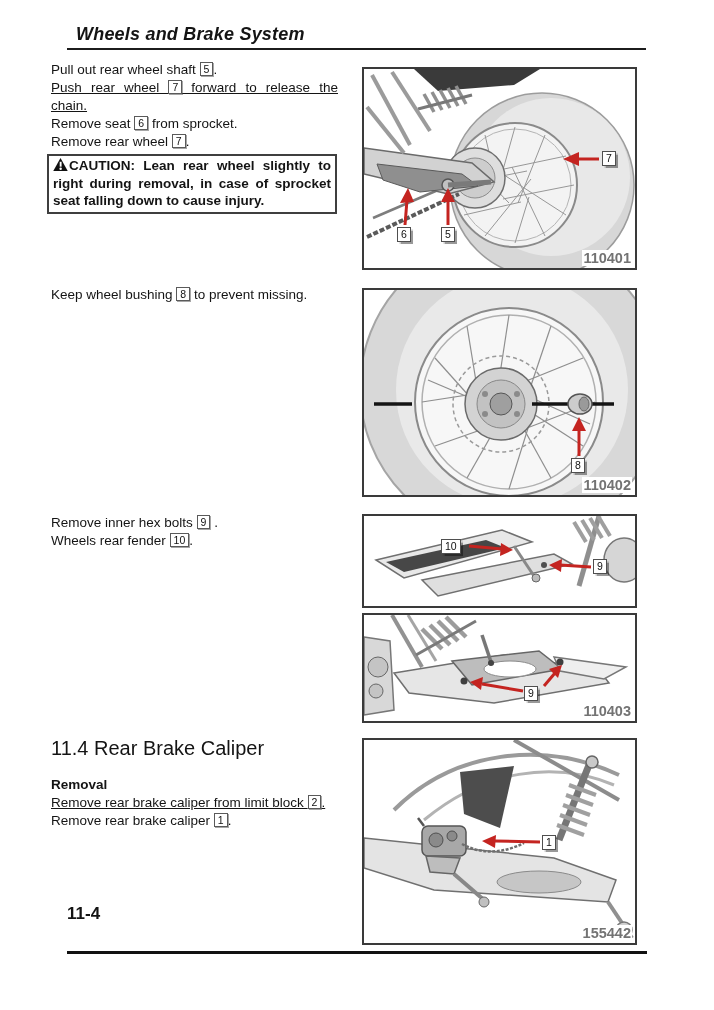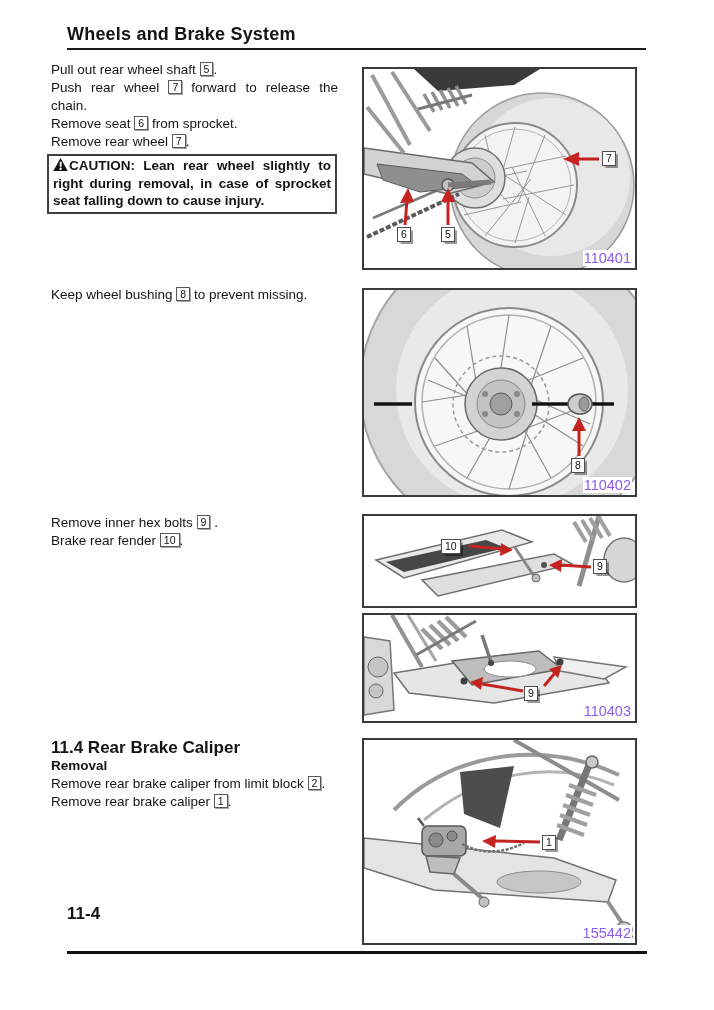--- a/index.html
+++ b/index.html
@@ -6,41 +6,41 @@
     --arrow-red:#c42420;
     --ink:#141414;
     --frame-border:#3a3a3a;
   }
   *{margin:0;padding:0;box-sizing:border-box;}
   html,body{background:#ffffff;}
   body{font-family:"Liberation Sans","DejaVu Sans",sans-serif;color:var(--ink);}
   .page{position:relative;width:714px;height:1010px;background:#fff;overflow:hidden;}
 
   
-  .page-title{position:absolute;left:67px;top:24px;font-size:18px;font-weight:bold;letter-spacing:.2px;}
+  .page-title{position:absolute;left:76px;top:24px;font-size:18px;font-weight:bold;letter-spacing:.2px;font-style:italic;}
   .header-rule{position:absolute;left:67px;top:48px;width:579px;height:2px;background:#1c1c1c;}
 
   
   .tblock{position:absolute;left:51px;width:287px;font-size:13.5px;line-height:18px;color:var(--ink);}
   .tblock p{margin:0;}
-  .just{text-align:justify;}
+  .just{text-align:justify;text-decoration:underline;}
   .ref{display:inline-block;border:1px solid #5a5a5a;background:#fff;
        font-size:10.5px;line-height:12px;padding:0 3px;vertical-align:1px;
        box-shadow:1px 1px 0 rgba(0,0,0,.35);color:#111;}
   .caution{margin-top:3px;border:2px solid #3f3f3f;padding:1px 4px 2px 4px;
            font-weight:bold;text-align:justify;line-height:17.5px;width:290px;margin-left:-4px;}
   .warn-icon{display:inline-block;width:15px;height:13px;vertical-align:-1px;margin-right:1px;}
-  .sec-heading{font-size:17px;font-weight:bold;margin-bottom:0;}
+  .sec-heading{font-size:20px;font-weight:normal;margin-bottom:19px;}
   .sub-heading{font-size:13.5px;font-weight:bold;}
 
   
   .fig{position:absolute;left:362px;width:275px;background:#fff;border:2px solid var(--frame-border);}
   .fig svg{position:absolute;left:0;top:0;width:100%;height:100%;}
   .panel{position:absolute;left:0;width:271px;background:#fff;border:2px solid var(--frame-border);}
-  .fig-number{position:absolute;right:3px;bottom:2px;font-size:14.5px;color:#8b5cf6;background:#fff;padding:0 1px;line-height:16px;}
+  .fig-number{position:absolute;right:3px;bottom:2px;font-size:14.5px;color:#737373;background:#fff;padding:0 1px;line-height:16px;font-weight:bold;}
   .callout{position:absolute;background:#fff;border:1px solid #4f4f4f;
            box-shadow:1.5px 1.5px 1px rgba(0,0,0,.4);
            font-size:10.5px;line-height:13px;min-width:10px;text-align:center;
            padding:0 3px;color:#111;}
   .arrow-line{stroke:var(--arrow-red);stroke-width:3;}
   .arrow-head{fill:var(--arrow-red);}
 
   
   .footer-rule{position:absolute;left:67px;top:951px;width:580px;height:3px;background:#111;}
   .page-number{position:absolute;left:67px;top:904px;font-size:17px;font-weight:bold;}
@@ -175,21 +175,21 @@
 
       <line x1="215" y1="166" x2="215" y2="138" class="arrow-line"></line>
       <polygon points="215,127 208,141 222,141" class="arrow-head"></polygon>
     </svg>
     <div class="callout" style="left:207px;top:168px;">8</div>
     <div class="fig-number">110402</div>
   </div>
 
   <div class="tblock" style="top:514px;">
     <p><span>Remove inner hex bolts </span><span class="ref">9</span><span> .</span></p>
-    <p><span>Brake rear fender </span><span class="ref">10</span><span>.</span></p>
+    <p><span>Wheels rear fender </span><span class="ref">10</span><span>.</span></p>
   </div>
 
   <div style="position:absolute;left:362px;top:514px;width:275px;height:209px;">
     <div class="panel" style="top:0;height:94px;width:275px;">
       <svg viewBox="0 0 271 90">
         <path d="M235,0 L215,70" stroke="#8f8f8f" stroke-width="5" fill="none"></path>
         <g stroke="#9f9f9f" stroke-width="4">
           <line x1="210" y1="6" x2="222" y2="26"></line>
             <line x1="218" y1="4" x2="230" y2="24"></line>
           <line x1="226" y1="2" x2="238" y2="22"></line>

